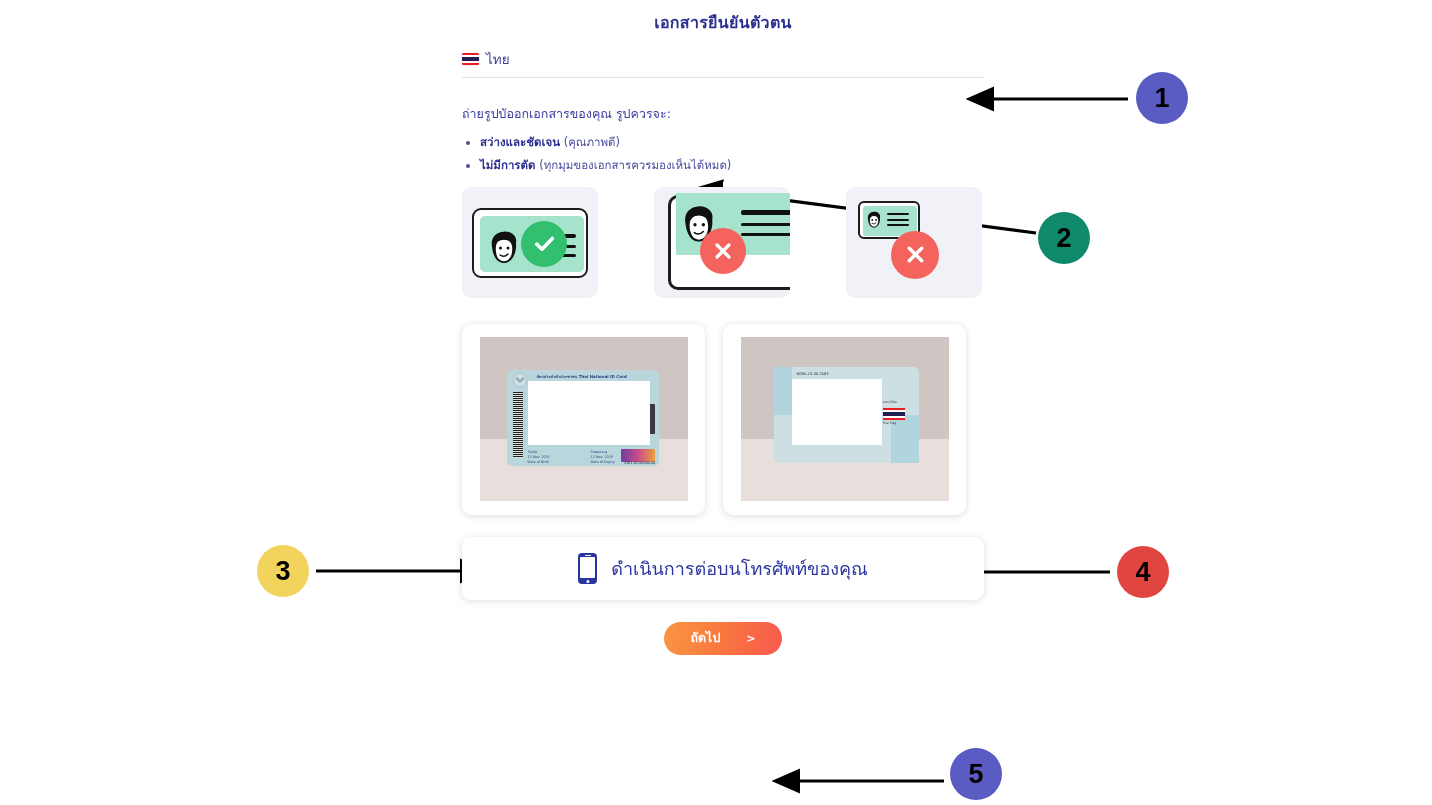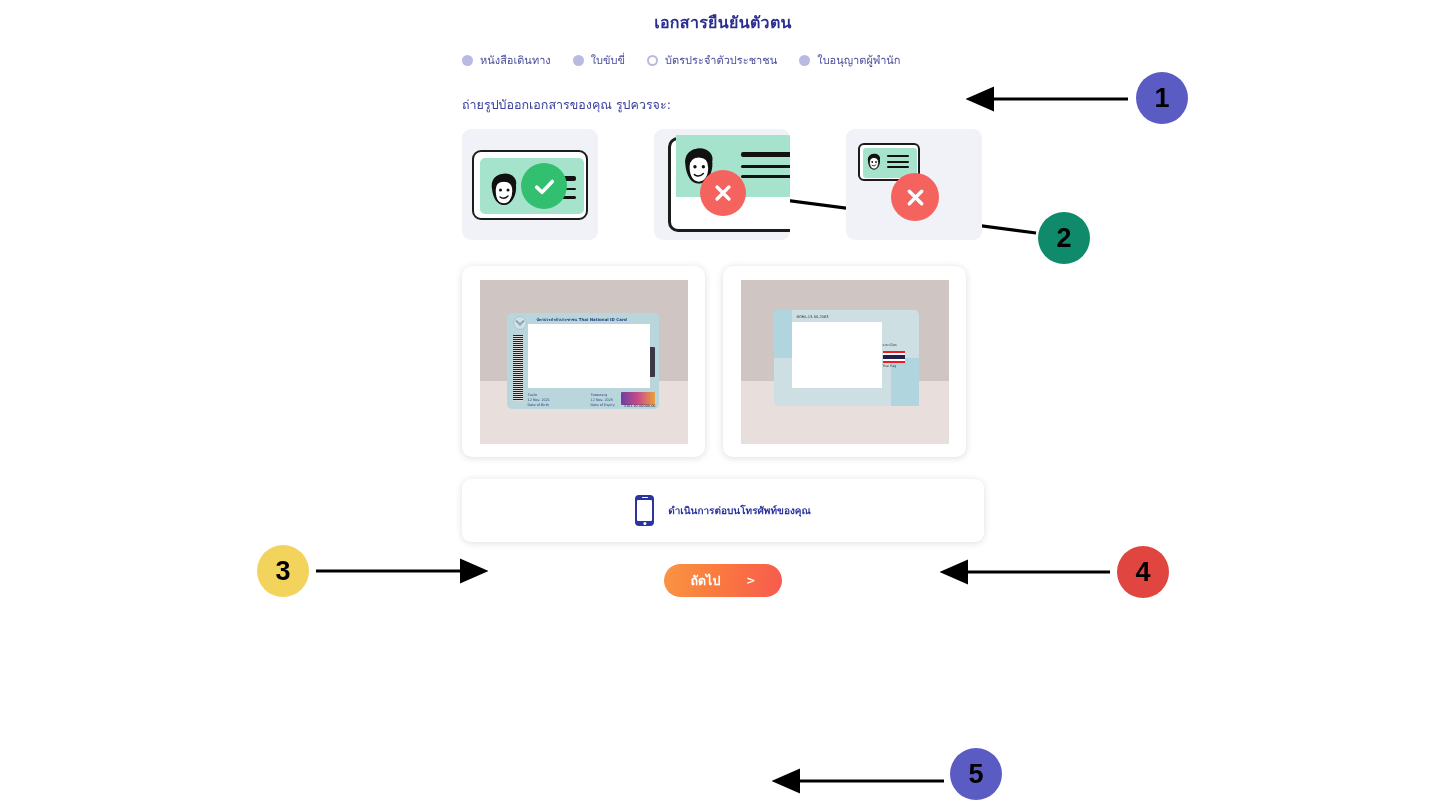--- a/index.html
+++ b/index.html
@@ -219,21 +219,21 @@
   }
   .phone-ico .home {
     position:absolute; left:50%; transform:translateX(-50%);
     bottom:1.2px; width:3.2px; height:3.2px;
     border-radius:50%; background:#fff;
   }
   .phone-ico .spk {
     position:absolute; left:50%; transform:translateX(-50%);
     top:1.8px; width:6px; height:1.2px; border-radius:1px; background:#fff;
   }
-  .phone-text { color:#2b35a0; font-size:10px; font-weight:bold; }
+  .phone-text { color:#2b35a0; font-size:18px; font-weight:normal; }
 
   
   .submit-wrap { margin-top: 22px; display:flex; justify-content:center; }
   .submit-btn {
     background: linear-gradient(100deg, #f99543 0%, #fa7a3f 45%, #f75a4e 100%);
     border: none; border-radius: 22px;
     color: #fff; font-weight: bold; font-size: 12.5px;
     padding: 0 26px; height: 33px;
     display: flex; align-items: center; gap: 26px;
     cursor: pointer;
@@ -269,41 +269,43 @@
     <line x1="1036" y1="233" x2="700" y2="189" stroke="#000" stroke-width="3.2" marker-end="url(#ah)"></line>
     <line x1="316" y1="571" x2="482" y2="571" stroke="#000" stroke-width="3.2" marker-end="url(#ah)"></line>
     <line x1="1110" y1="572" x2="946" y2="572" stroke="#000" stroke-width="3.2" marker-end="url(#ah)"></line>
     <line x1="944" y1="781" x2="778" y2="781" stroke="#000" stroke-width="3.2" marker-end="url(#ah)"></line>
   </svg>
 
   <div class="form-col">
 
     <div class="page-title">เอกสารยืนยันตัวตน</div>
 
-
-    <div class="radio-row">
-      <label class="radio-opt">
-        <span class="radio-dot"></span>
-        <span class="radio-lab">หนังสือเดินทาง</span>
-      </label>
-      <label class="radio-opt">
-        <span class="radio-dot"></span>
-        <span class="radio-lab">ใบขับขี่</span>
-      </label>
-      <label class="radio-opt">
-        <span class="radio-dot sel"></span>
-        <span class="radio-lab">บัตรประจำตัวประชาชน</span>
-      </label>
-      <label class="radio-opt">
-        <span class="radio-dot"></span>
-        <span class="radio-lab">ใบอนุญาตผู้พำนัก</span>
-      </label>
+    <div class="country-select">
+      <span class="flag">
+        <i class="r1"></i>
+          <i class="r2"></i>
+          <i class="r3"></i>
+          <i class="r4"></i>
+          <i class="r5"></i>
+      </span>
+      <span class="country-name">ไทย</span>
     </div>
 
+
     <div class="instr-head">ถ่ายรูปบัออกเอกสารของคุณ รูปควรจะ:</div>
+    <ul class="instr">
+      <li>
+        <b>สว่างและชัดเจน</b>
+        <span>(คุณภาพดี)</span>
+      </li>
+      <li>
+        <b>ไม่มีการตัด</b>
+        <span>(ทุกมุมของเอกสารควรมองเห็นได้หมด)</span>
+      </li>
+    </ul>
 
     <div class="examples">
 
       <div class="ex-tile">
         <div class="card-good">
           <div class="teal"></div>
           <svg class="face" style="left:14px;top:20px;" width="34" height="40" viewBox="0 0 34 40">
             <path d="M4 17 C2 6 10 1 17 2 C25 3 29 9 28 18 C27 27 22 33 16 33 C9 33 5 26 4 17Z" fill="#111"></path>
             <path d="M7 18 C7 12 11 9 16 9 C22 9 25 13 25 19 C25 27 21 32 16 32 C10 32 7 26 7 18Z" fill="#fff" stroke="#111" stroke-width="1.4"></path>
             <circle cx="12.5" cy="18" r="1.5" fill="#111"></circle>

